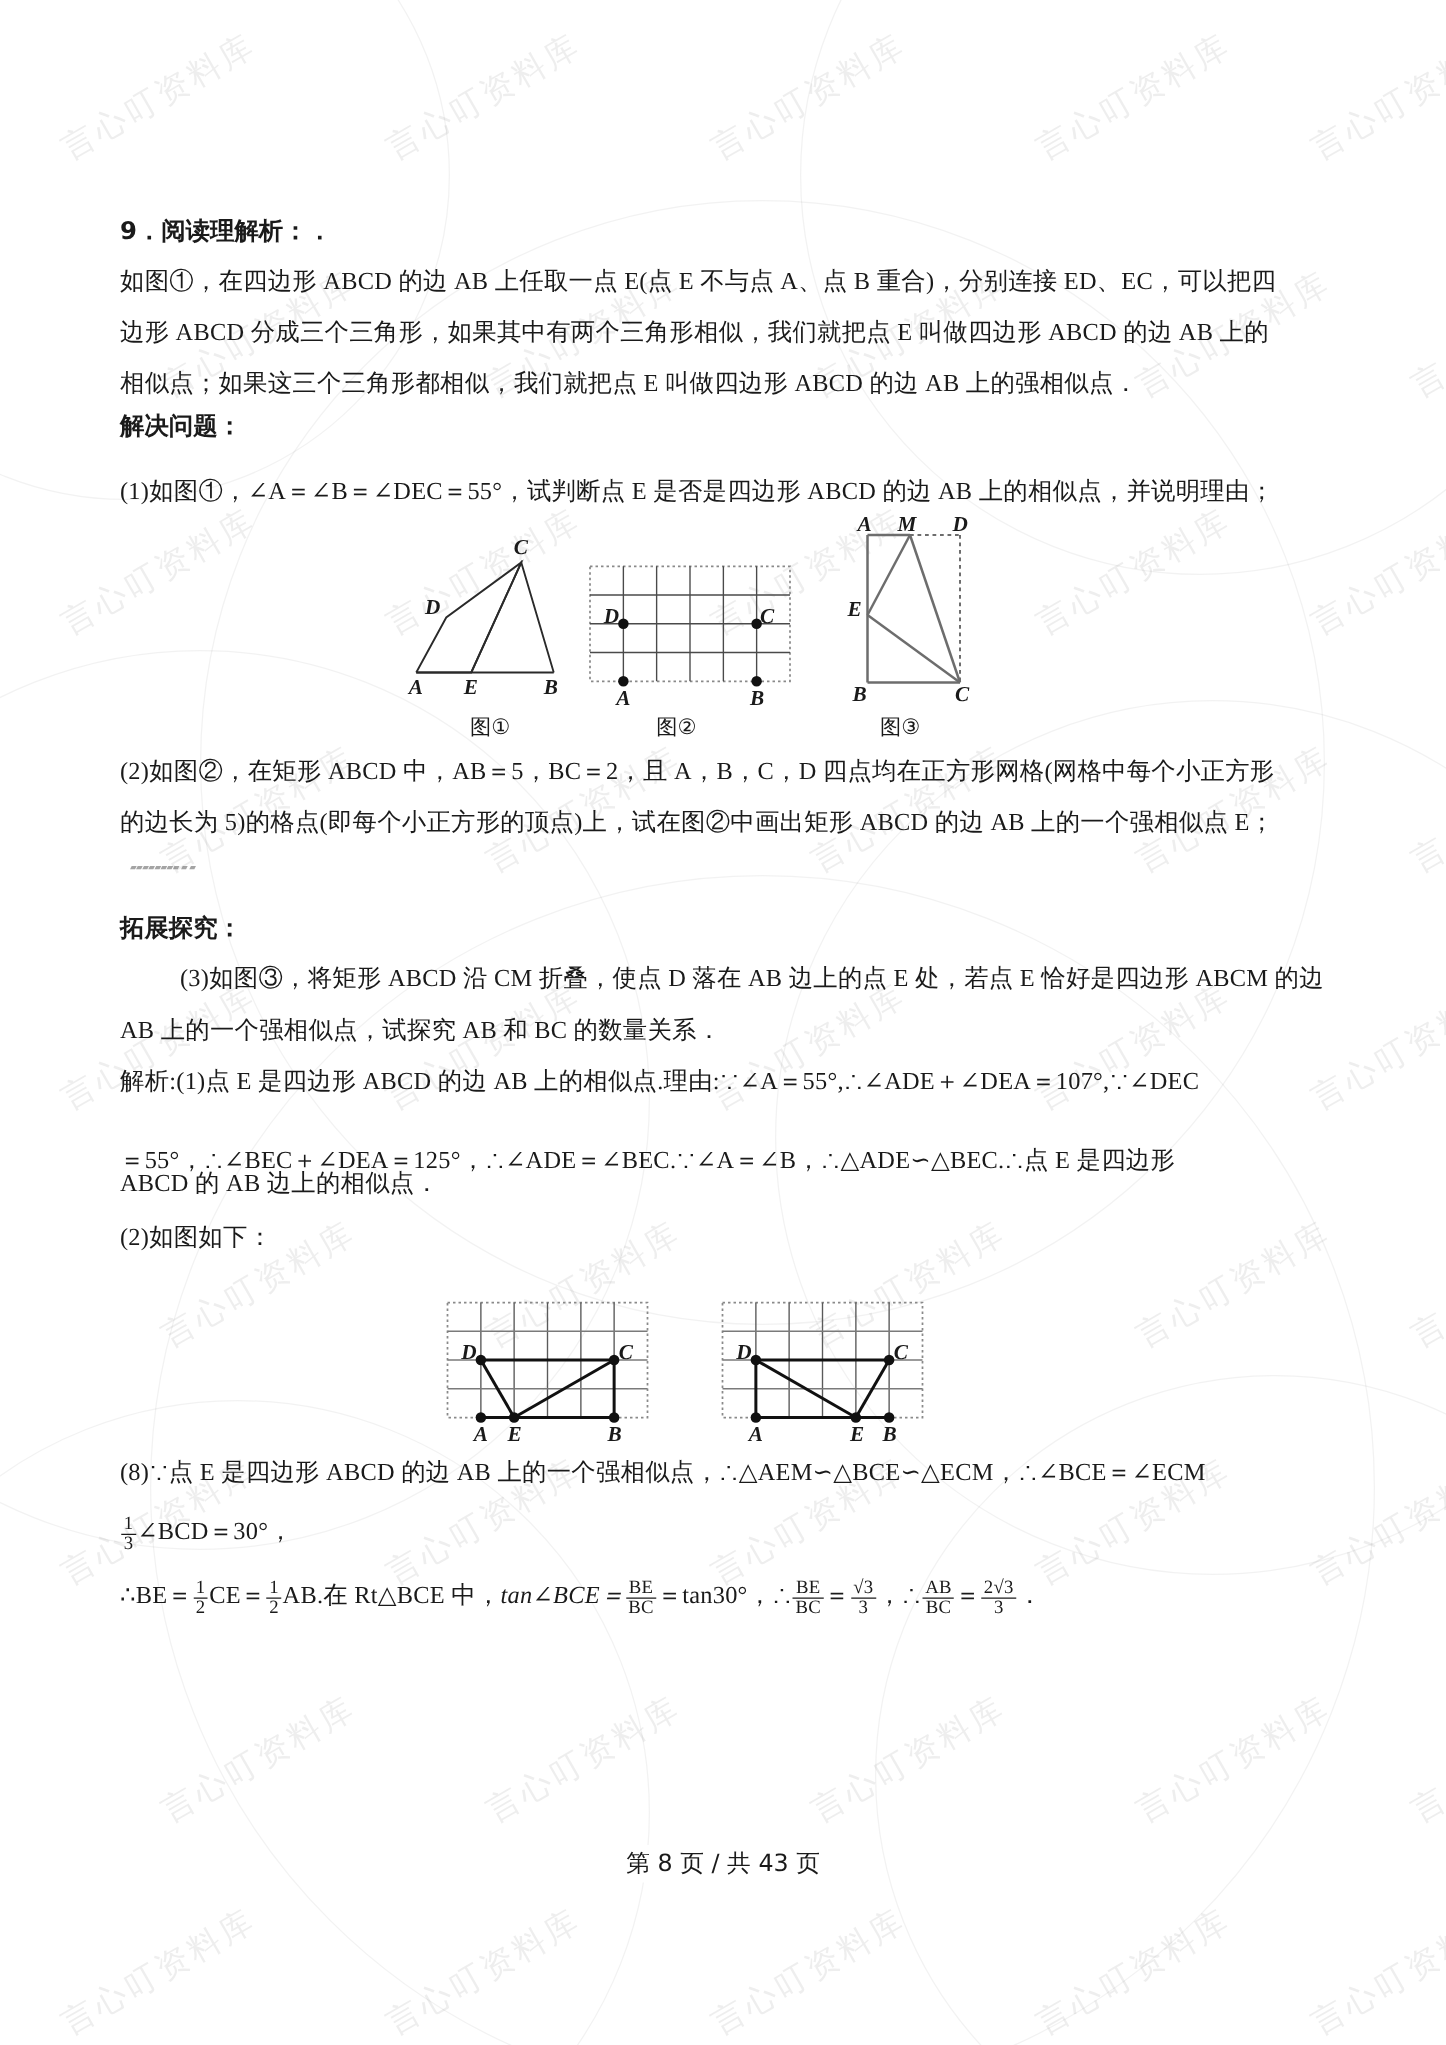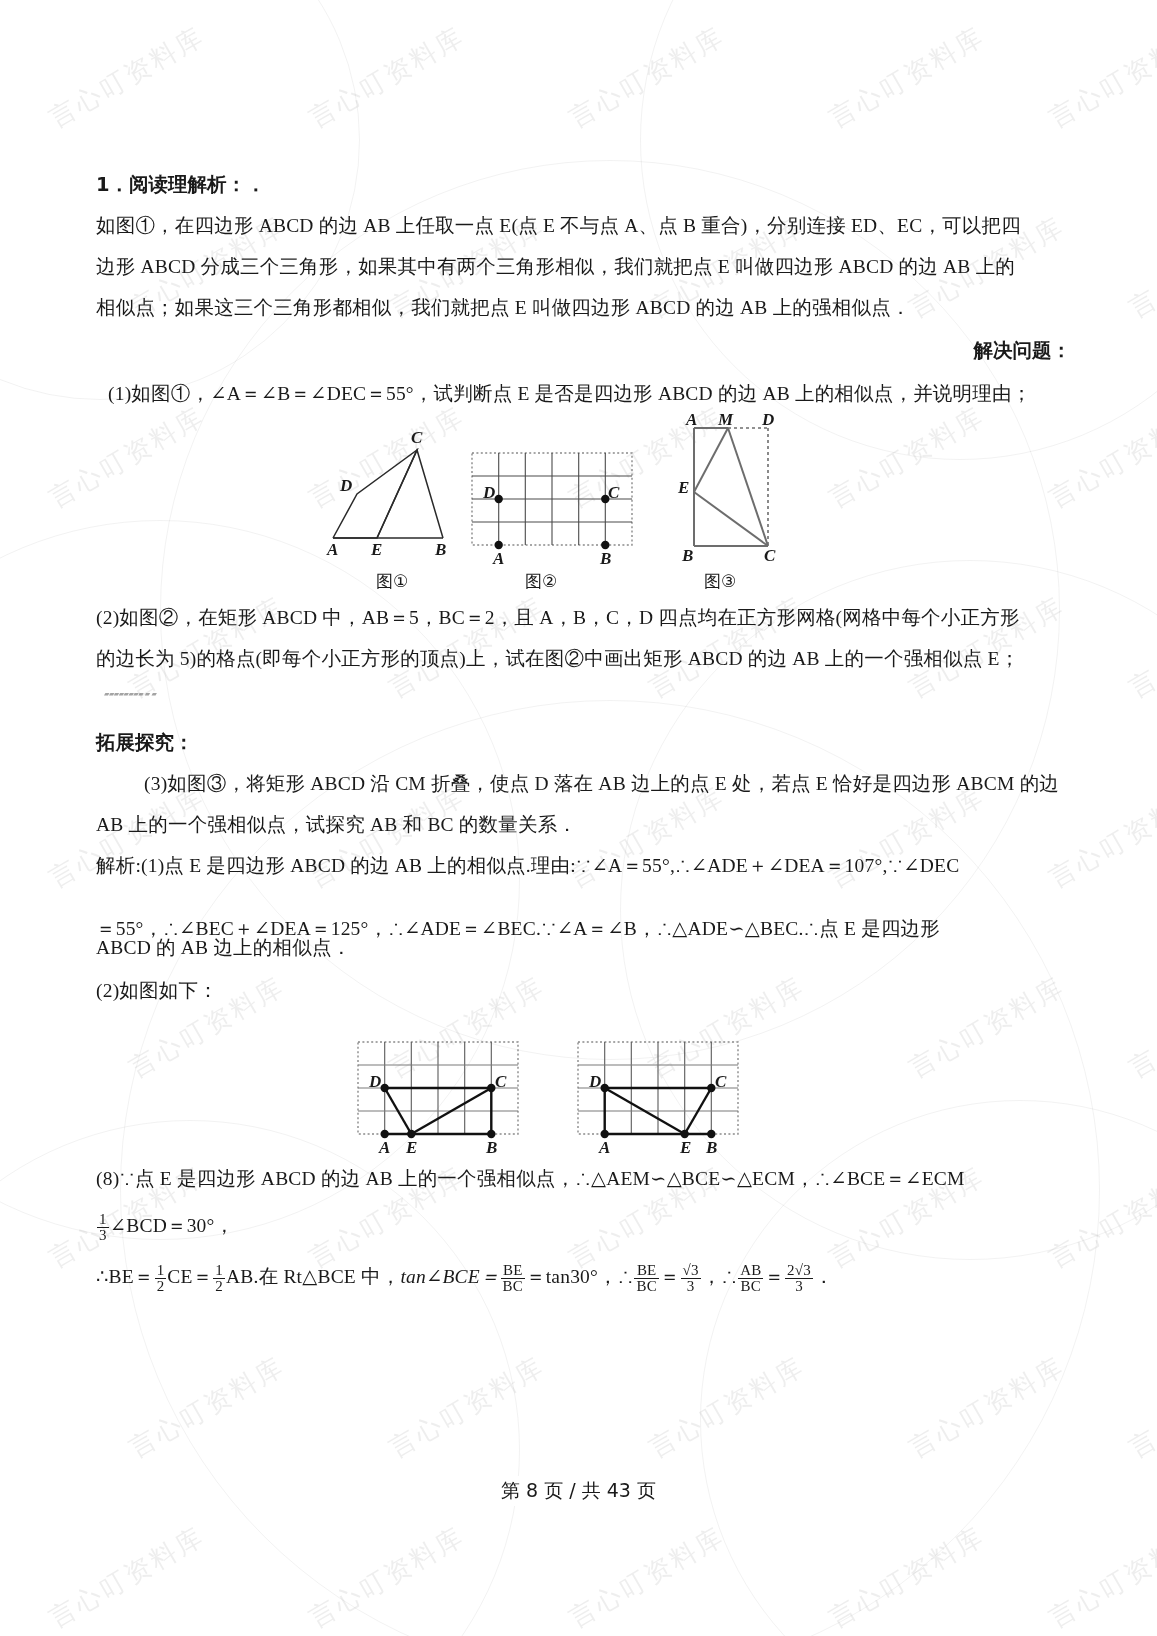--- a/index.html
+++ b/index.html
@@ -172,38 +172,38 @@
     <div class="wm-ring" style="left: 620px; top: 560px; width: 700px; height: 700px;"></div>
     <div class="wm-ring" style="left: -140px; top: 1120px; width: 660px; height: 660px;"></div>
     <div class="wm-ring" style="left: 700px; top: 1100px; width: 640px; height: 640px;"></div>
     <div class="wm-ring" style="left: 160px; top: 160px; width: 900px; height: 900px;"></div>
     <div class="wm-ring" style="left: 120px; top: 700px; width: 980px; height: 980px;"></div>
   </div>
 
 <div id="page">
 
   <div class="body-col" style="top:164px;">
-    <div class="hd">1．阅读理解析：．</div>
+    <div class="hd">9．阅读理解析：．</div>
   </div>
 
   <div class="body-col" style="top:205px;">
     <div class="ln">如图①，在四边形 ABCD 的边 AB 上任取一点 E(点 E 不与点 A、点 B 重合)，分别连接 ED、EC，可以把四</div>
   </div>
   <div class="body-col" style="top:246px;">
     <div class="ln">边形 ABCD 分成三个三角形，如果其中有两个三角形相似，我们就把点 E 叫做四边形 ABCD 的边 AB 上的</div>
   </div>
   <div class="body-col" style="top:287px;">
     <div class="ln">相似点；如果这三个三角形都相似，我们就把点 E 叫做四边形 ABCD 的边 AB 上的强相似点．</div>
   </div>
 
-  <div class="body-col" style="top:330px;text-align:right;">
+  <div class="body-col" style="top:320px;">
     <div class="hd">解决问题：</div>
   </div>
 
-  <div class="body-col" style="top:373px;margin-left:12px;">
+  <div class="body-col" style="top:373px;">
     <div class="ln">(1)如图①，∠A＝∠B＝∠DEC＝55°，试判断点 E 是否是四边形 ABCD 的边 AB 上的相似点，并说明理由；</div>
   </div>
 
   <div class="figrow" style="left:0px; top:408px; width:1157px; height:185px;">
 
     <div class="fig" style="left:325px; top:20px; width:130px; height:125px;">
       <svg width="130" height="125" viewBox="0 0 130 125">
 
         <polyline points="8,110 118,110" fill="none" stroke="#2a2a2a" stroke-width="1.5"></polyline>
         <polyline points="8,110 32,66 92,22 52,110 8,110" fill="none" stroke="#2a2a2a" stroke-width="1.5"></polyline>

